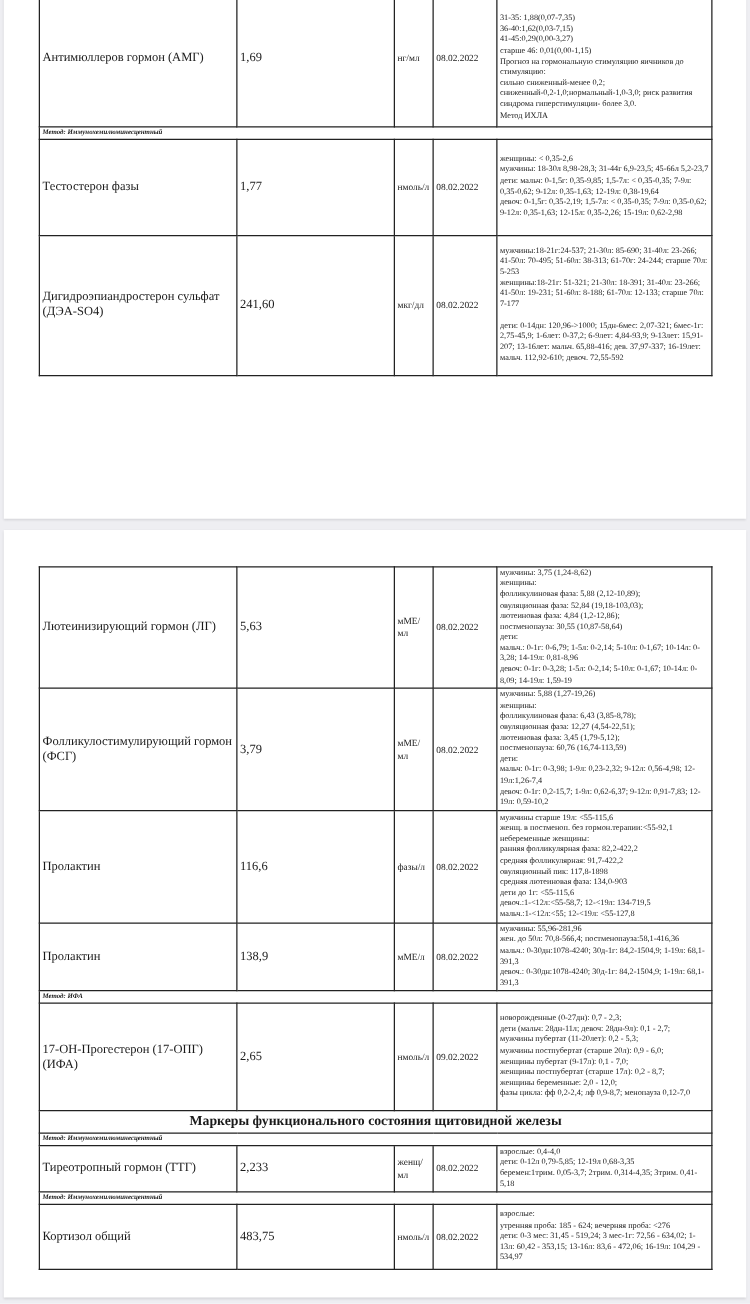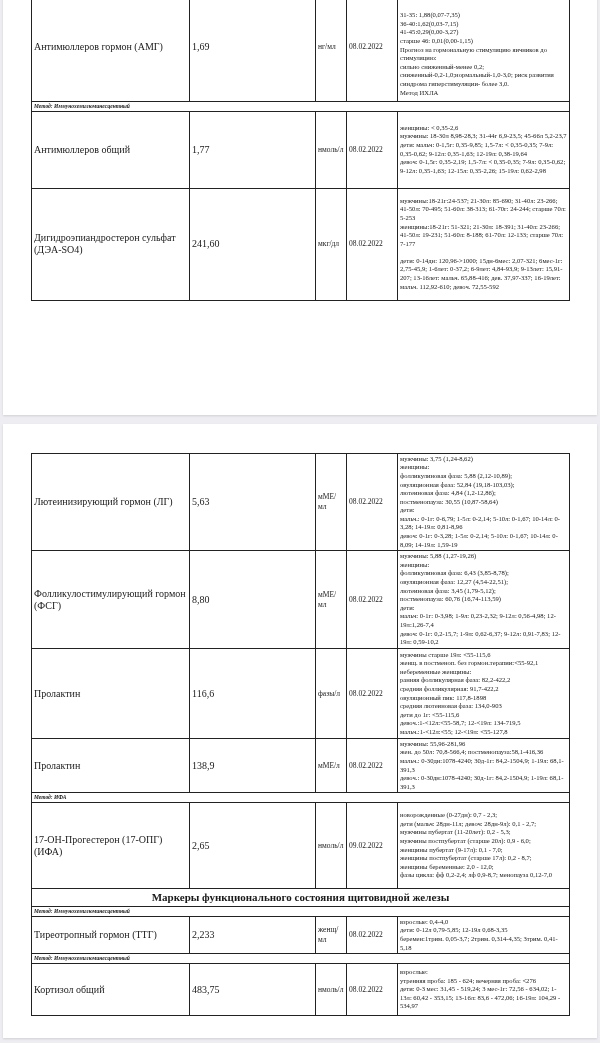--- a/index.html
+++ b/index.html
@@ -75,21 +75,21 @@
 старше 46: 0,01(0,00-1,15)
 Прогноз на гормональную стимуляцию яичников до стимуляцию:
 сильно сниженный-менее 0,2;
 сниженный-0,2-1,0;нормальный-1,0-3,0; риск развития синдрома гиперстимуляции- более 3,0.
 Метод ИХЛА</td>
       </tr>
       <tr class="method">
         <td colspan="5">Метод: Иммунохемилюминесцентный</td>
       </tr>
       <tr style="height:77px">
-        <td class="name">Антимюллеров общий</td>
+        <td class="name">Тестостерон фазы</td>
         <td class="val">1,77</td>
         <td class="unit">нмоль/л</td>
         <td class="date">08.02.2022</td>
         <td class="ref"> женщины: &lt; 0,35-2,6
 мужчины: 18-30л 8,98-28,3; 31-44г 6,9-23,5; 45-66л 5,2-23,7
 дети: мальч: 0-1,5г: 0,35-9,85; 1,5-7л: &lt; 0,35-0,35; 7-9л: 0,35-0,62; 9-12л: 0,35-1,63; 12-19л: 0,38-19,64
 девоч: 0-1,5г: 0,35-2,19; 1,5-7л: &lt; 0,35-0,35; 7-9л: 0,35-0,62; 9-12л: 0,35-1,63; 12-15л: 0,35-2,26; 15-19л: 0,62-2,98</td>
       </tr>
       <tr style="height:112px">
         <td class="name">Дигидроэпиандростерон сульфат (ДЭА-SO4)</td>
@@ -125,21 +125,21 @@
 фолликулиновая фаза: 5,88 (2,12-10,89);
 овуляционная фаза: 52,84 (19,18-103,03);
 лютеиновая фаза: 4,84 (1,2-12,86);
 постменопауза: 30,55 (10,87-58,64)
 дети:
 мальч.: 0-1г: 0-6,79; 1-5л: 0-2,14; 5-10л: 0-1,67; 10-14л: 0-3,28; 14-19л: 0,81-8,96
 девоч: 0-1г: 0-3,28; 1-5л: 0-2,14; 5-10л: 0-1,67; 10-14л: 0-8,09; 14-19л: 1,59-19</td>
       </tr>
       <tr style="height:98px">
         <td class="name">Фолликулостимулирующий гормон (ФСГ)</td>
-        <td class="val">8,80</td>
+        <td class="val">3,79</td>
         <td class="unit">мМЕ/мл</td>
         <td class="date">08.02.2022</td>
         <td class="ref"> мужчины: 5,88 (1,27-19,26)
 женщины:
 фолликулиновая фаза: 6,43 (3,85-8,78);
 овуляционная фаза: 12,27 (4,54-22,51);
 лютеиновая фаза: 3,45 (1,79-5,12);
 постменопауза: 60,76 (16,74-113,59)
 дети:
 мальч: 0-1г: 0-3,98; 1-9л: 0,23-2,32; 9-12л: 0,56-4,98; 12-19л:1,26-7,4

